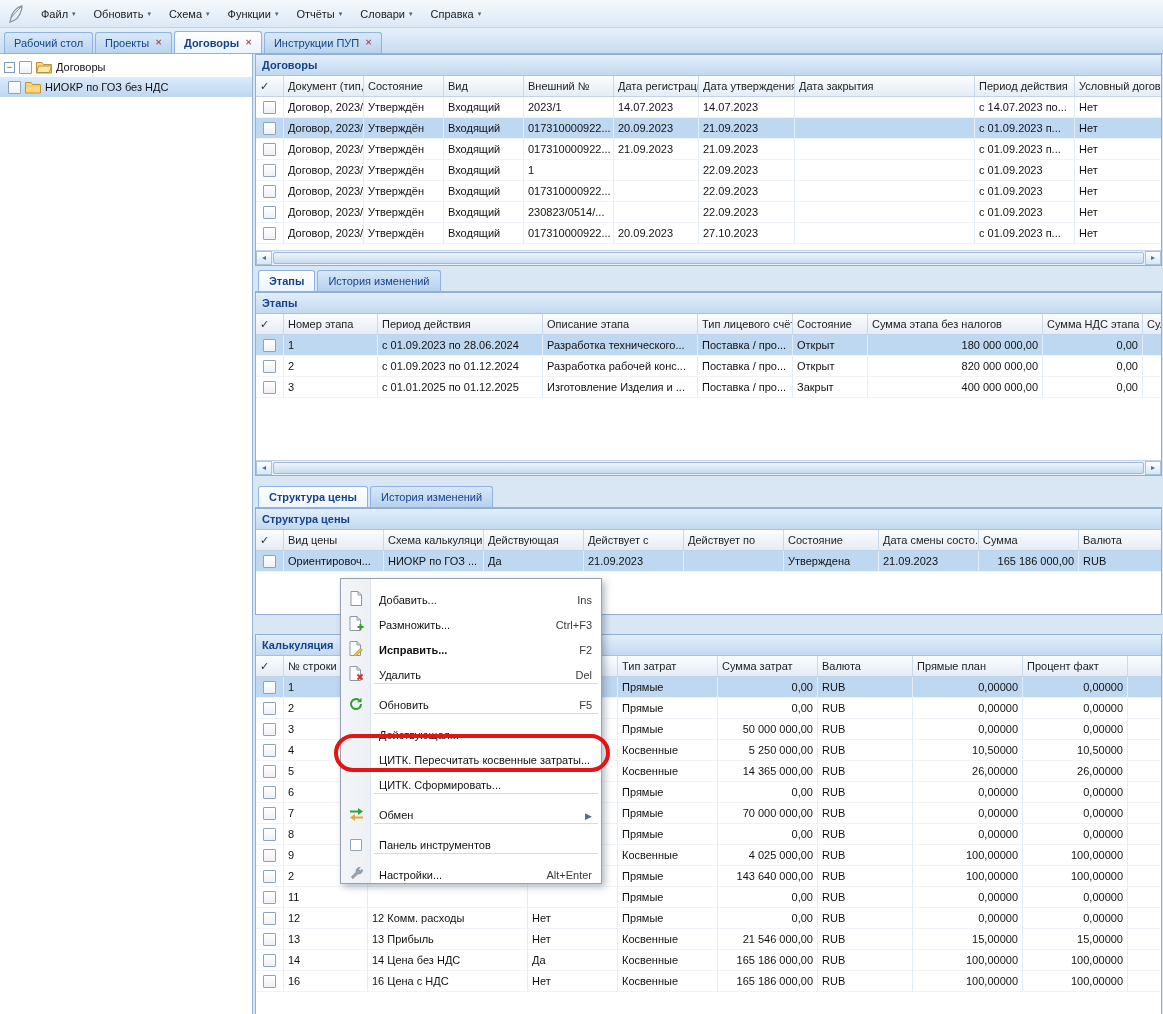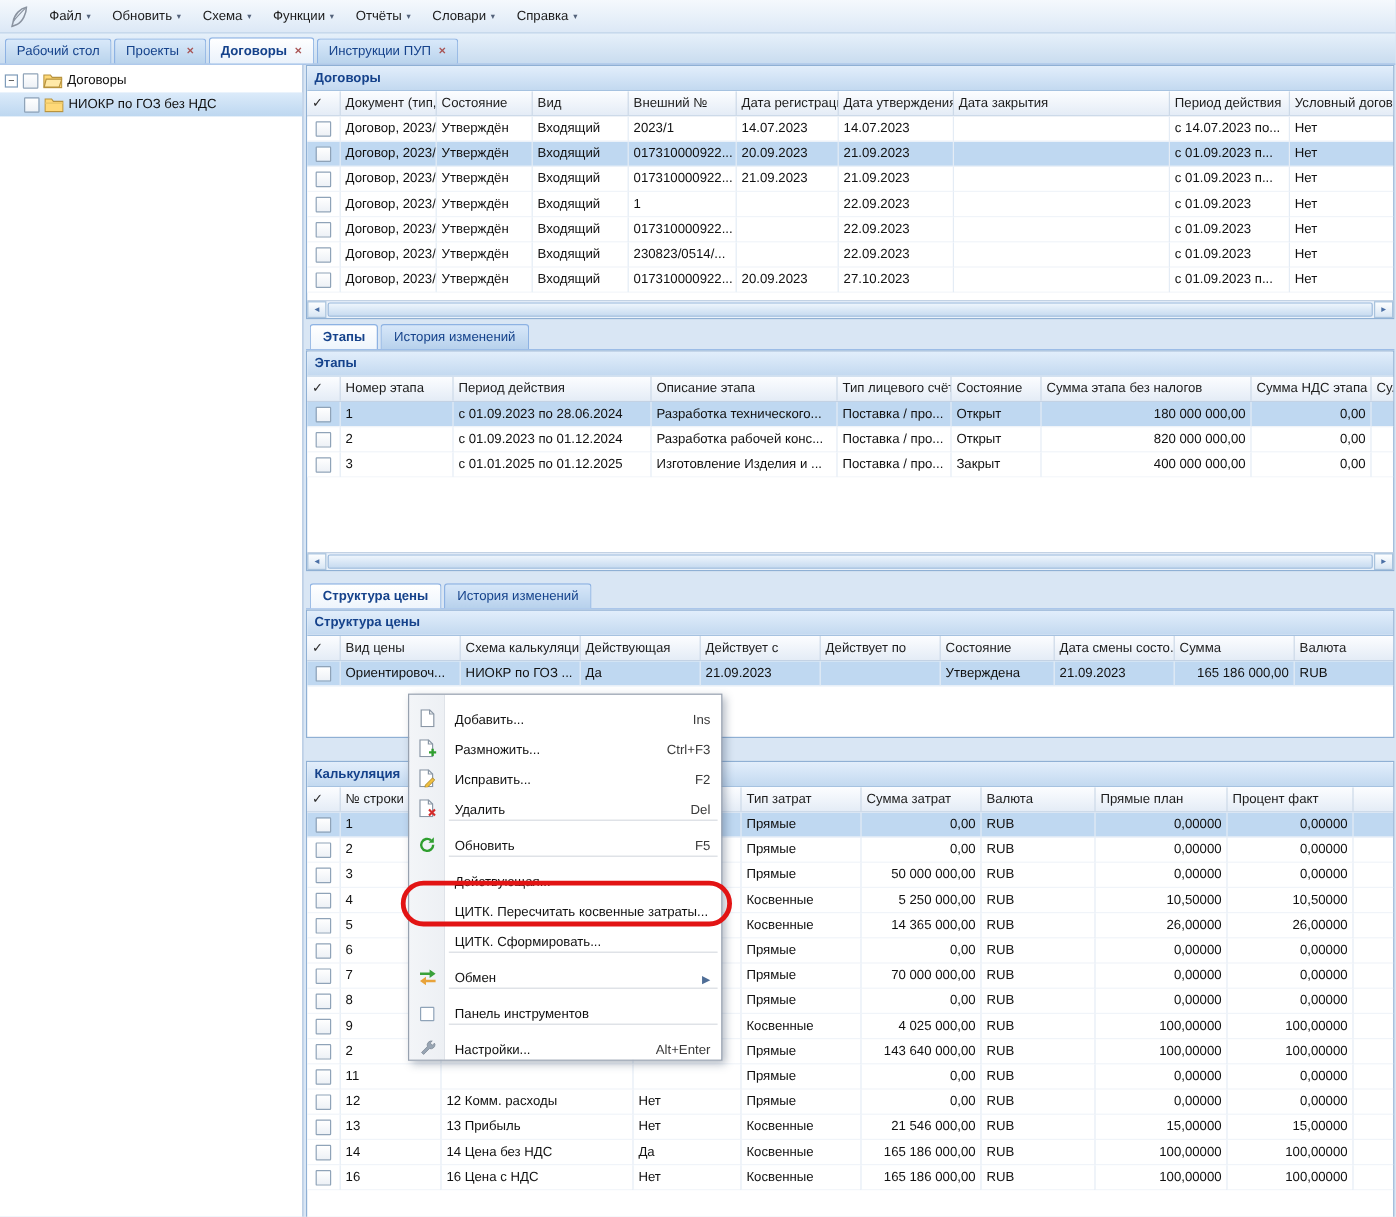--- a/index.html
+++ b/index.html
@@ -19,21 +19,21 @@
   .tab-close{margin-left:6px;color:#a85252;font-size:8px;font-weight:bold;line-height:8px}
 
   
   .sidebar{position:absolute;left:0;top:54px;width:253px;height:960px;background:#fff;border-right:1px solid #93b2d4}
   .panel-header{height:21px;background:linear-gradient(#e2eefb,#c3d9f0);border-bottom:1px solid #a6c2e0;display:flex;align-items:center;padding:0 6px;color:#15428b;font-weight:bold;border-radius:2px 2px 0 0}
   .hdr-tools{margin-left:auto;display:flex;gap:3px}
   .hdr-btn{width:17px;height:15px;border:1px solid #9db9d8;background:linear-gradient(#fff,#dcE9f6);color:#4a6fa5;font-size:9px;display:flex;align-items:center;justify-content:center;border-radius:2px;font-weight:normal}
   .tree{padding-top:3px}
   .tree-row{height:20px;display:flex;align-items:center;padding-left:4px;white-space:nowrap}
   .tree-row.sel{background:linear-gradient(#dcebfa,#bdd7f0)}
-  .tree-row.child{padding-left:20px}
+  .tree-row.child{padding-left:8px}
   .expander{width:11px;height:11px;border:1px solid #7f9cba;background:#fff;font-size:9px;line-height:8px;text-align:center;color:#333;margin-right:4px;flex-shrink:0}
   .checkbox{width:13px;height:13px;border:1px solid #8fa3b8;background:linear-gradient(#ffffff,#edf1f6);border-radius:1px;flex-shrink:0;display:inline-block}
   .tree-row .checkbox{margin-right:4px}
   .tree-row .folder{margin-right:4px;display:flex}
   .tree-lbl{color:#111}
 
   
   .main{position:absolute;left:253px;top:54px;width:910px;height:960px;background:#d9e6f4}
   .panel{position:absolute;left:2px;right:1px;background:#fff;border:1px solid #8fb0d4}
   #contracts-panel{top:0;height:212px}
@@ -69,21 +69,21 @@
   
   .hscroll{position:absolute;left:0;right:0;bottom:0;height:15px;background:#e9f1fa;border-top:1px solid #c3d2e4;display:flex;align-items:center}
   .sb-btn{width:16px;height:14px;background:linear-gradient(#fdfeff,#d8e6f4);border:1px solid #a9c3dd;color:#4a6fa5;font-size:8px;line-height:12px;text-align:center;flex-shrink:0}
   .sb-thumb{flex:1;height:12px;margin:0 1px;background:linear-gradient(#eef5fc,#c7dbf0);border:1px solid #9cbadb;border-radius:2px}
 
   
   .ctxmenu{position:absolute;left:340px;top:578px;width:262px;padding:2px 0;z-index:50;border:1px solid #97a1af;box-shadow:3px 3px 7px rgba(40,60,90,.35);background:linear-gradient(90deg,#f3f5f8 0px,#edf0f4 29px,#dfe3e9 29px,#dfe3e9 30px,#ffffff 30px)}
   .mi{height:25px;display:flex;align-items:flex-end;padding-right:9px;cursor:default}
   .mi .ic{width:30px;display:flex;justify-content:center;align-items:center;flex-shrink:0}
   .mi .lbl{margin-left:8px;white-space:nowrap}
-  .mi.bold .lbl{font-weight:normal}
+  .mi.bold .lbl{font-weight:bold}
   .mi .sc{margin-left:auto;color:#3a3a3a}
   .mi .sub{margin-left:auto;color:#4e6d96;font-size:9px}
   .msep{height:1px;background:#d7dbe1;margin:2px 3px 2px 33px}
   .cb-icon{width:12px;height:12px;border:1px solid #8fa3b8;background:#fff;border-radius:1px}
   .red-oval{position:absolute;left:-7px;width:276px;top:155px;height:38px;border:4px solid #e21414;border-radius:19px;pointer-events:none;z-index:60}
 </style>
 </head>
 <body>
 
 <div class="menubar">

